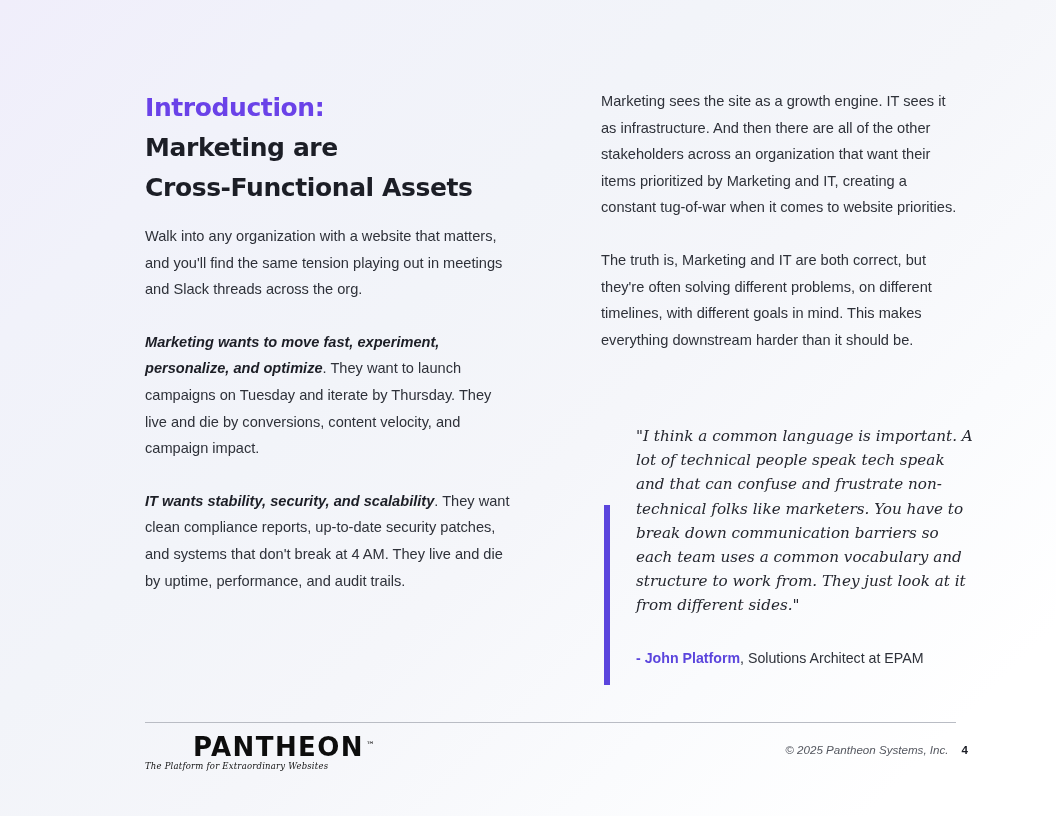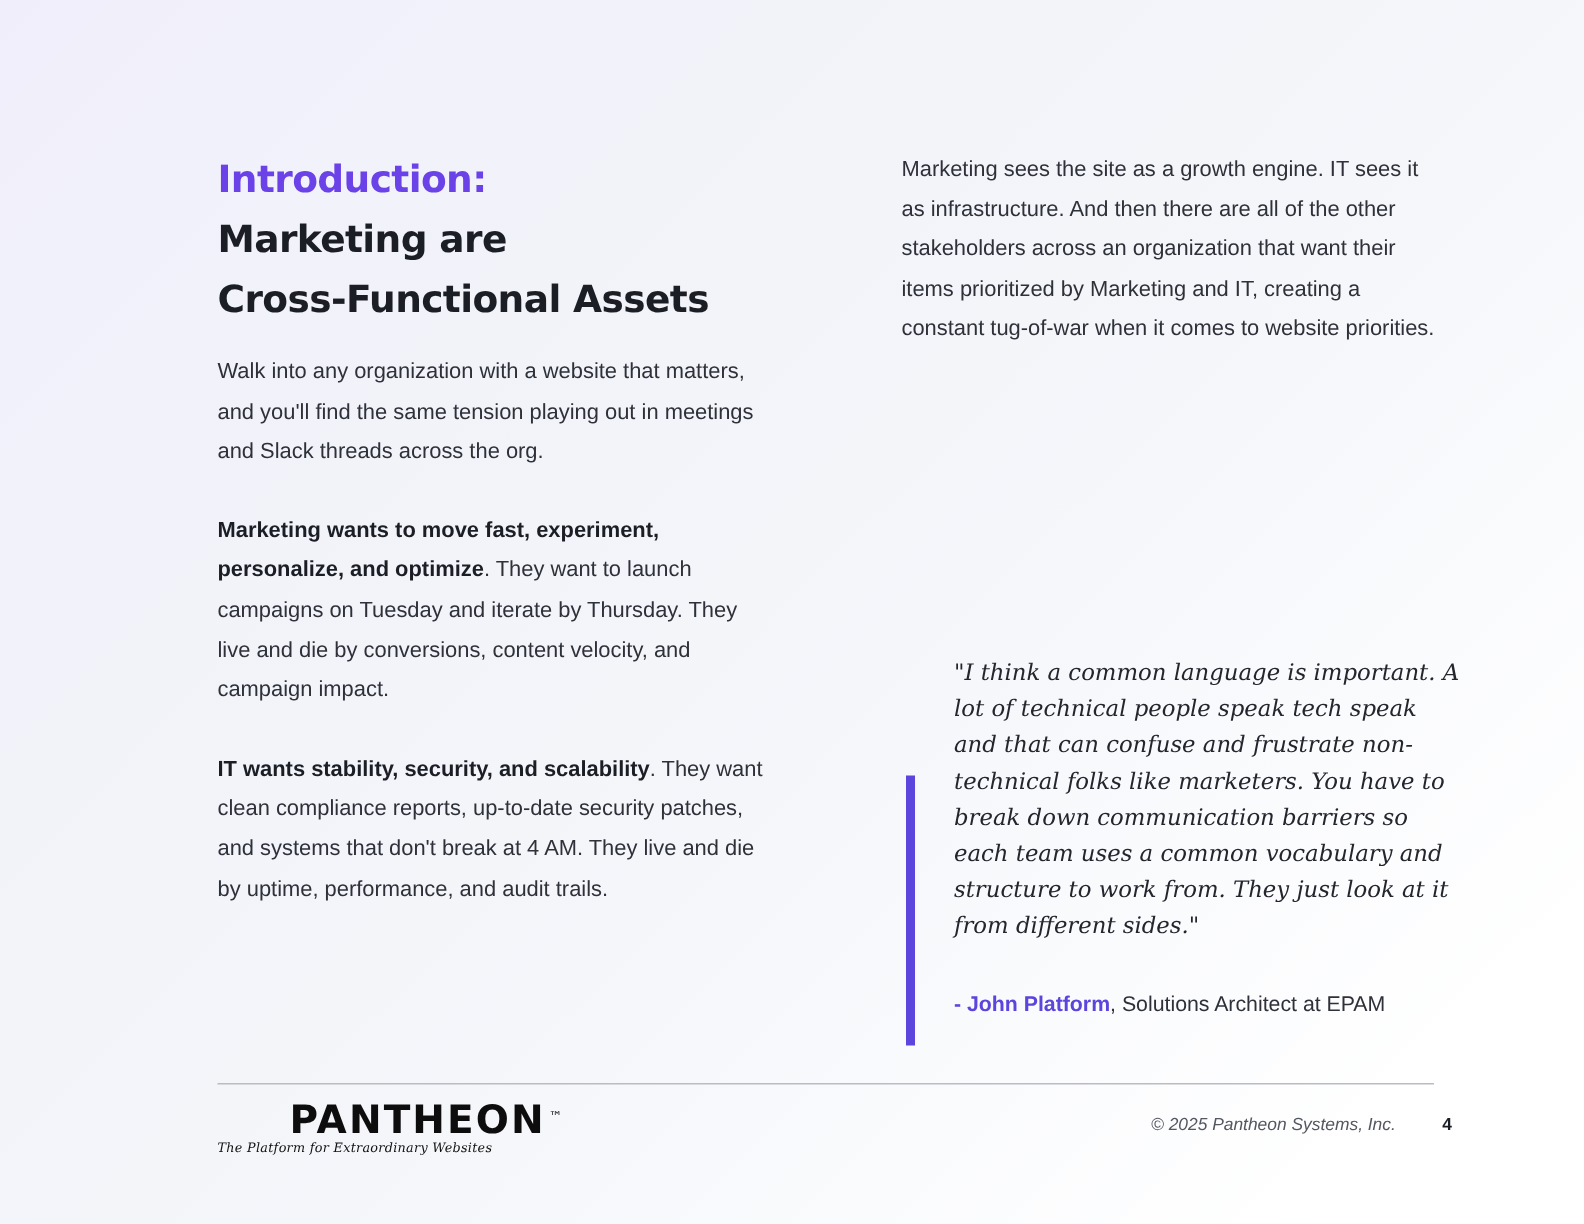--- a/index.html
+++ b/index.html
@@ -26,21 +26,21 @@
         #f2f4f9 38%,
         #f5f6fa 55%,
         #fafbfd 74%,
         #ffffff 90%);
   }
 
   
   .columns {
     position: absolute;
     left: 0;
-    top: 12px;
+    top: 0;
     width: 1056px;
     height: 700px;
   }
 
   .col-left {
     position: absolute;
     left: 145px;
     top: 88px;
     width: 372px;
   }
@@ -73,20 +73,21 @@
     color: #2e3139;
     margin: 0;
   }
   .p + .p { margin-top: 26px; }
 
   .col-left .p:first-of-type { margin-top: 15px; }
 
   .p b {
     font-weight: bold;
     color: #1c1e26;
+    font-style: italic;
   }
 
   .col-right .p-top { margin-top: 0; }
 
   
   .quote-block {
     position: absolute;
     left: 601px;
     top: 424px;
     width: 372px;
@@ -170,21 +171,21 @@
     transform: scaleX(0.99);
     transform-origin: left center;
   }
 
   .footer-right {
     position: absolute;
     right: 88px;
     top: 743px;
     display: flex;
     align-items: baseline;
-    gap: 31px;
+    gap: 13px;
     white-space: nowrap;
   }
   .copyright {
     font-family: "Liberation Sans", sans-serif;
     font-style: italic;
     font-size: 11.6px;
     color: #54575f;
   }
   .page-num {
     font-family: "Liberation Sans", sans-serif;
@@ -207,20 +208,21 @@
 
       <p class="p">Walk into any organization with a website that matters, and you'll find the same tension playing out in meetings and Slack threads across the org.</p>
 
       <p class="p"><b>Marketing wants to move fast, experiment, personalize, and optimize</b><span>. They want to launch campaigns on Tuesday and iterate by Thursday. They live and die by conversions, content velocity, and campaign impact.</span></p>
 
       <p class="p"><b>IT wants stability, security, and scalability</b><span>. They want clean compliance reports, up-to-date security patches, and systems that don't break at 4 AM. They live and die by uptime, performance, and audit trails.</span></p>
     </div>
 
     <div class="col-right">
       <p class="p p-top">Marketing sees the site as a growth engine. IT sees it as infrastructure. And then there are all of the other stakeholders across an organization that want their items prioritized by Marketing and IT, creating a constant tug-of-war when it comes to website priorities.</p>
+      <p class="p">The truth is, Marketing and IT are both correct, but they're often solving different problems, on different timelines, with different goals in mind. This makes everything downstream harder than it should be.</p>
     </div>
 
     <div class="quote-block">
       <div class="quote-bar"></div>
       <div class="quote-body">
         <p class="quote-text">"I think a common language is important. A lot of technical people speak tech speak and that can confuse and frustrate non-technical folks like marketers. You have to break down communication barriers so each team uses a common vocabulary and structure to work from. They just look at it from different sides."</p>
         <p class="quote-attrib"><span class="who">- John Platform</span><span>, Solutions Architect at EPAM</span></p>
       </div>
     </div>
 

